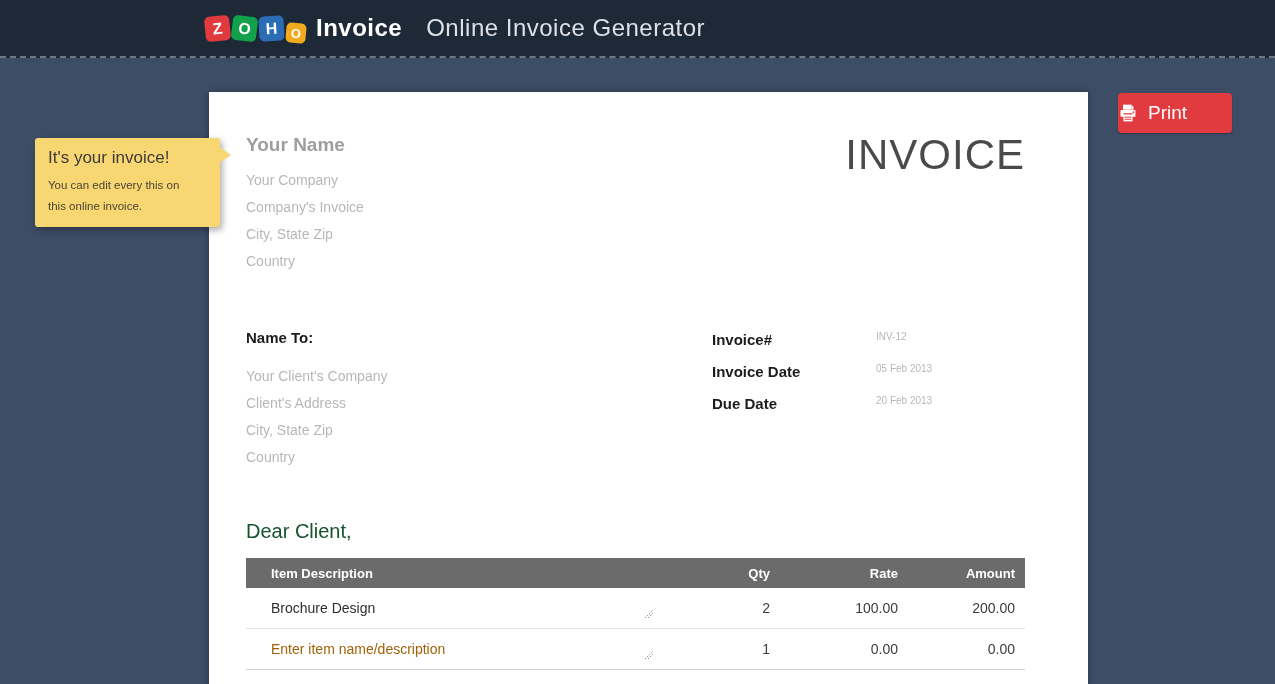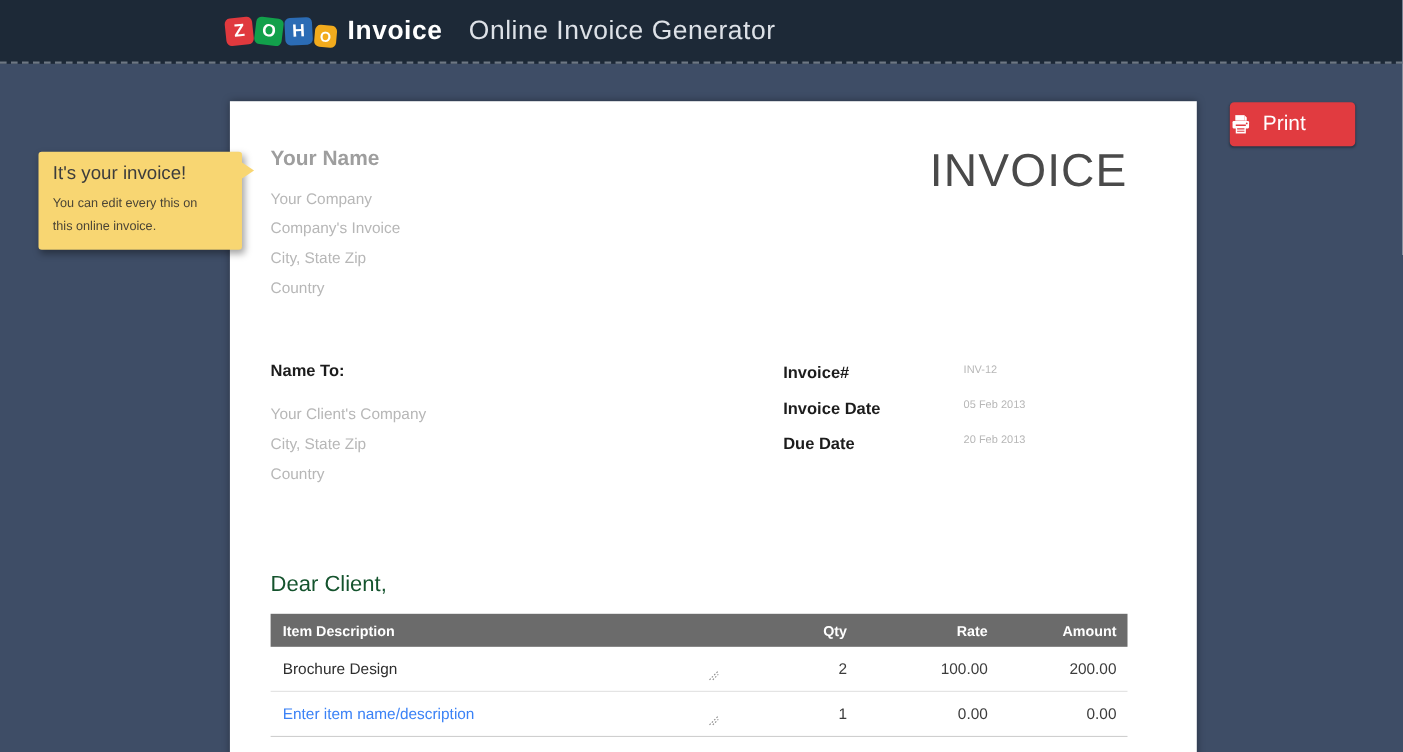--- a/index.html
+++ b/index.html
@@ -73,28 +73,28 @@
   .meta-value { font-size:10px; color:#b7b7b7; }
 
   .greeting { position:absolute; left:37px; top:428px; font-size:20px; color:#14532d; }
 
   
   .items-table { position:absolute; left:37px; top:466px; width:779px; }
   .thead {
     display:flex; align-items:center; height:30px;
     background:var(--table-header,#6b6b6b); color:#fff; font-size:13px; font-weight:bold;
   }
-  .c-desc { flex:1 1 auto; padding-left:11px; position:relative; }
+  .c-desc { flex:1 1 auto; padding-left:25px; position:relative; }
   .c-qty { width:114px; text-align:right; padding-right:10px; }
   .c-rate { width:128px; text-align:right; padding-right:10px; }
   .c-amt { width:117px; text-align:right; padding-right:10px; }
   .trow { display:flex; align-items:center; height:41px; font-size:14px; color:#3c3c3c; border-bottom:1px solid #e2e2e2; }
   .trow.last { border-bottom:1px solid #cfcfcf; }
   .desc-text { font-size:14px; color:#2e2e2e; }
-  .desc-text.placeholder { color:#3b82f6; }
+  .desc-text.placeholder { color:#a16207; }
   .grip { position:absolute; right:12px; top:9px; width:10px; height:10px; cursor:nwse-resize; }
 </style>
 </head>
 <body>
 
 <div class="screen">
 
   <header class="navbar">
     <div class="logo">
       <span class="tile tile-0" style="background: rgb(224, 57, 62);">Z</span>
@@ -135,20 +135,21 @@
       <div class="ghost-line">Company's Invoice</div>
       <div class="ghost-line">City, State Zip</div>
       <div class="ghost-line">Country</div>
     </div>
 
     <div class="invoice-title">INVOICE</div>
 
     <div class="billto">
       <div class="billto-label">Name To:</div>
       <div class="ghost-line">Your Client's Company</div>
+      <div class="ghost-line">Client's Address</div>
       <div class="ghost-line">City, State Zip</div>
       <div class="ghost-line">Country</div>
     </div>
 
     <div class="meta">
       <div class="meta-row">
         <span class="meta-label">Invoice#</span>
         <span class="meta-value">INV-12</span>
       </div>
       <div class="meta-row">

